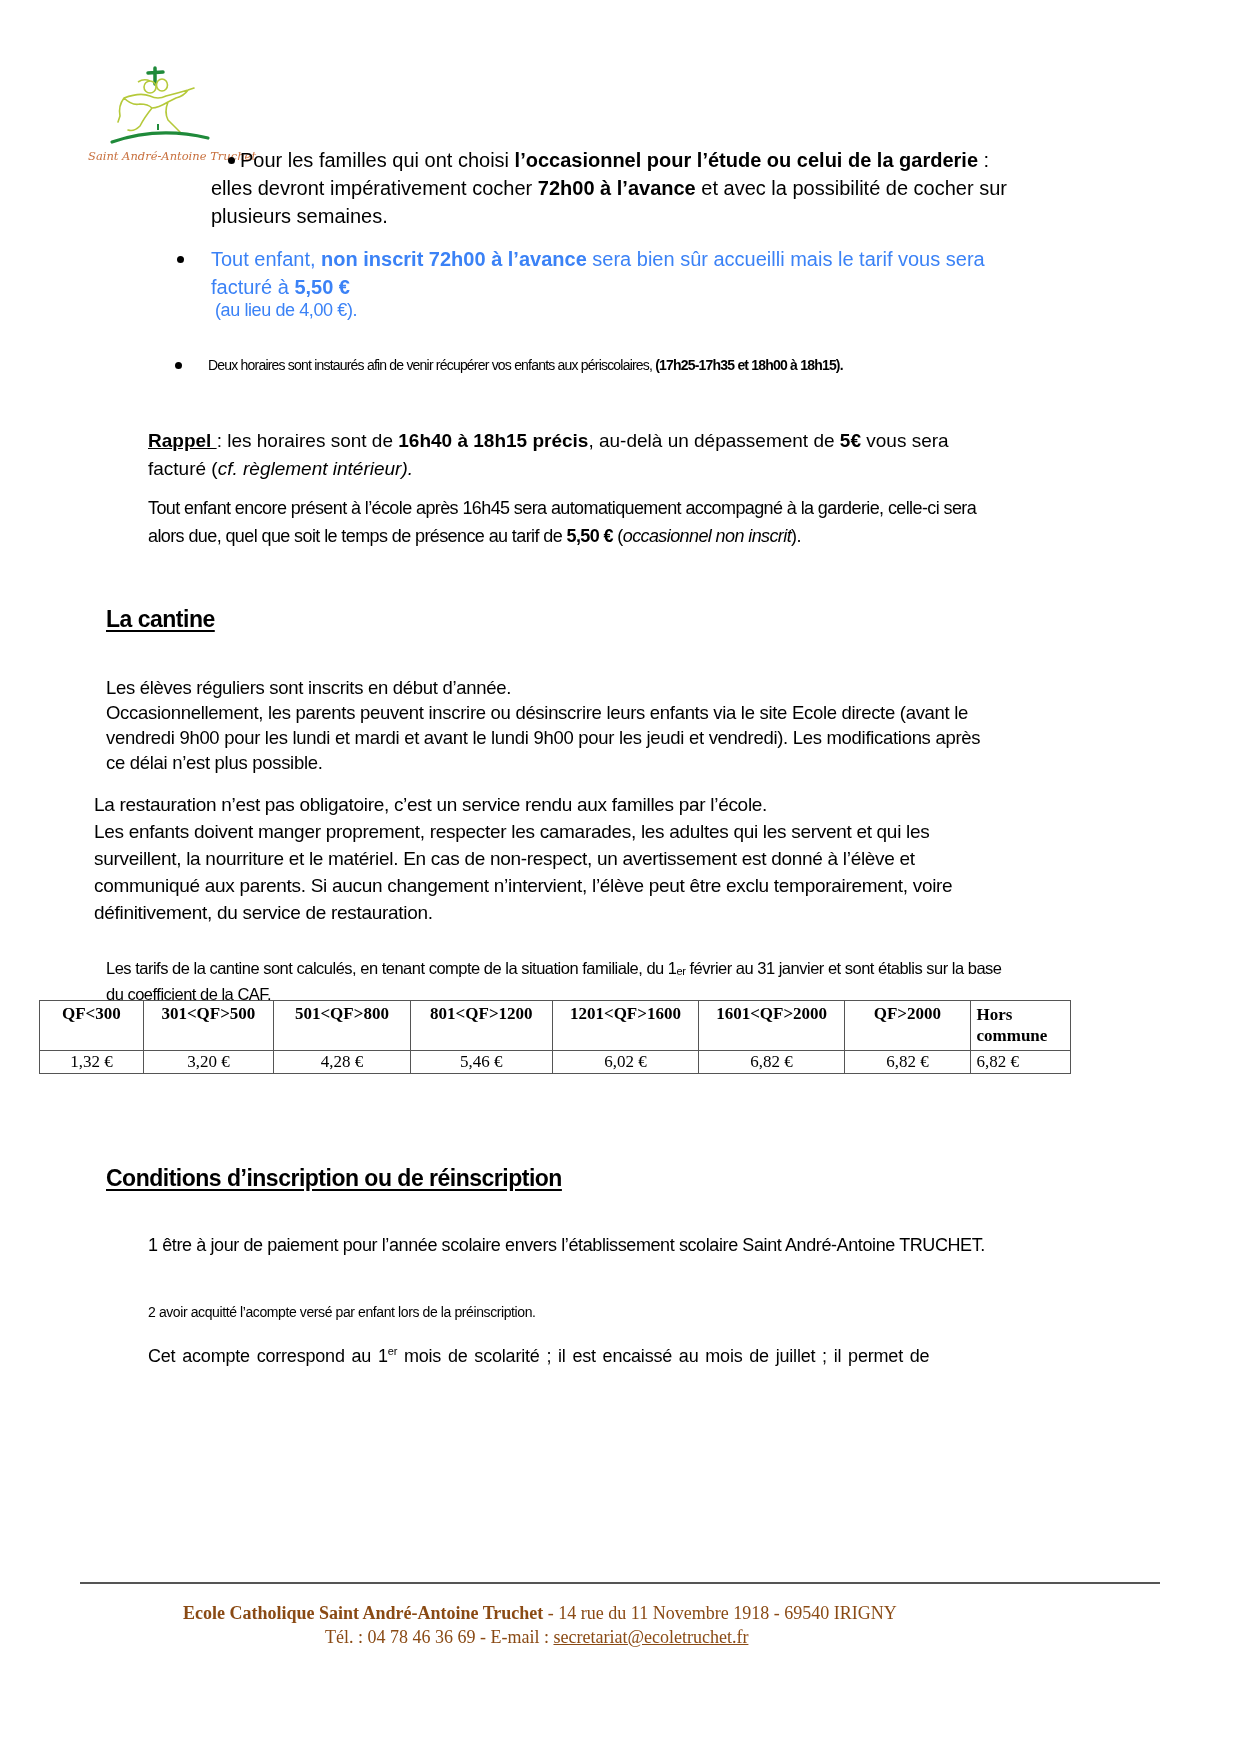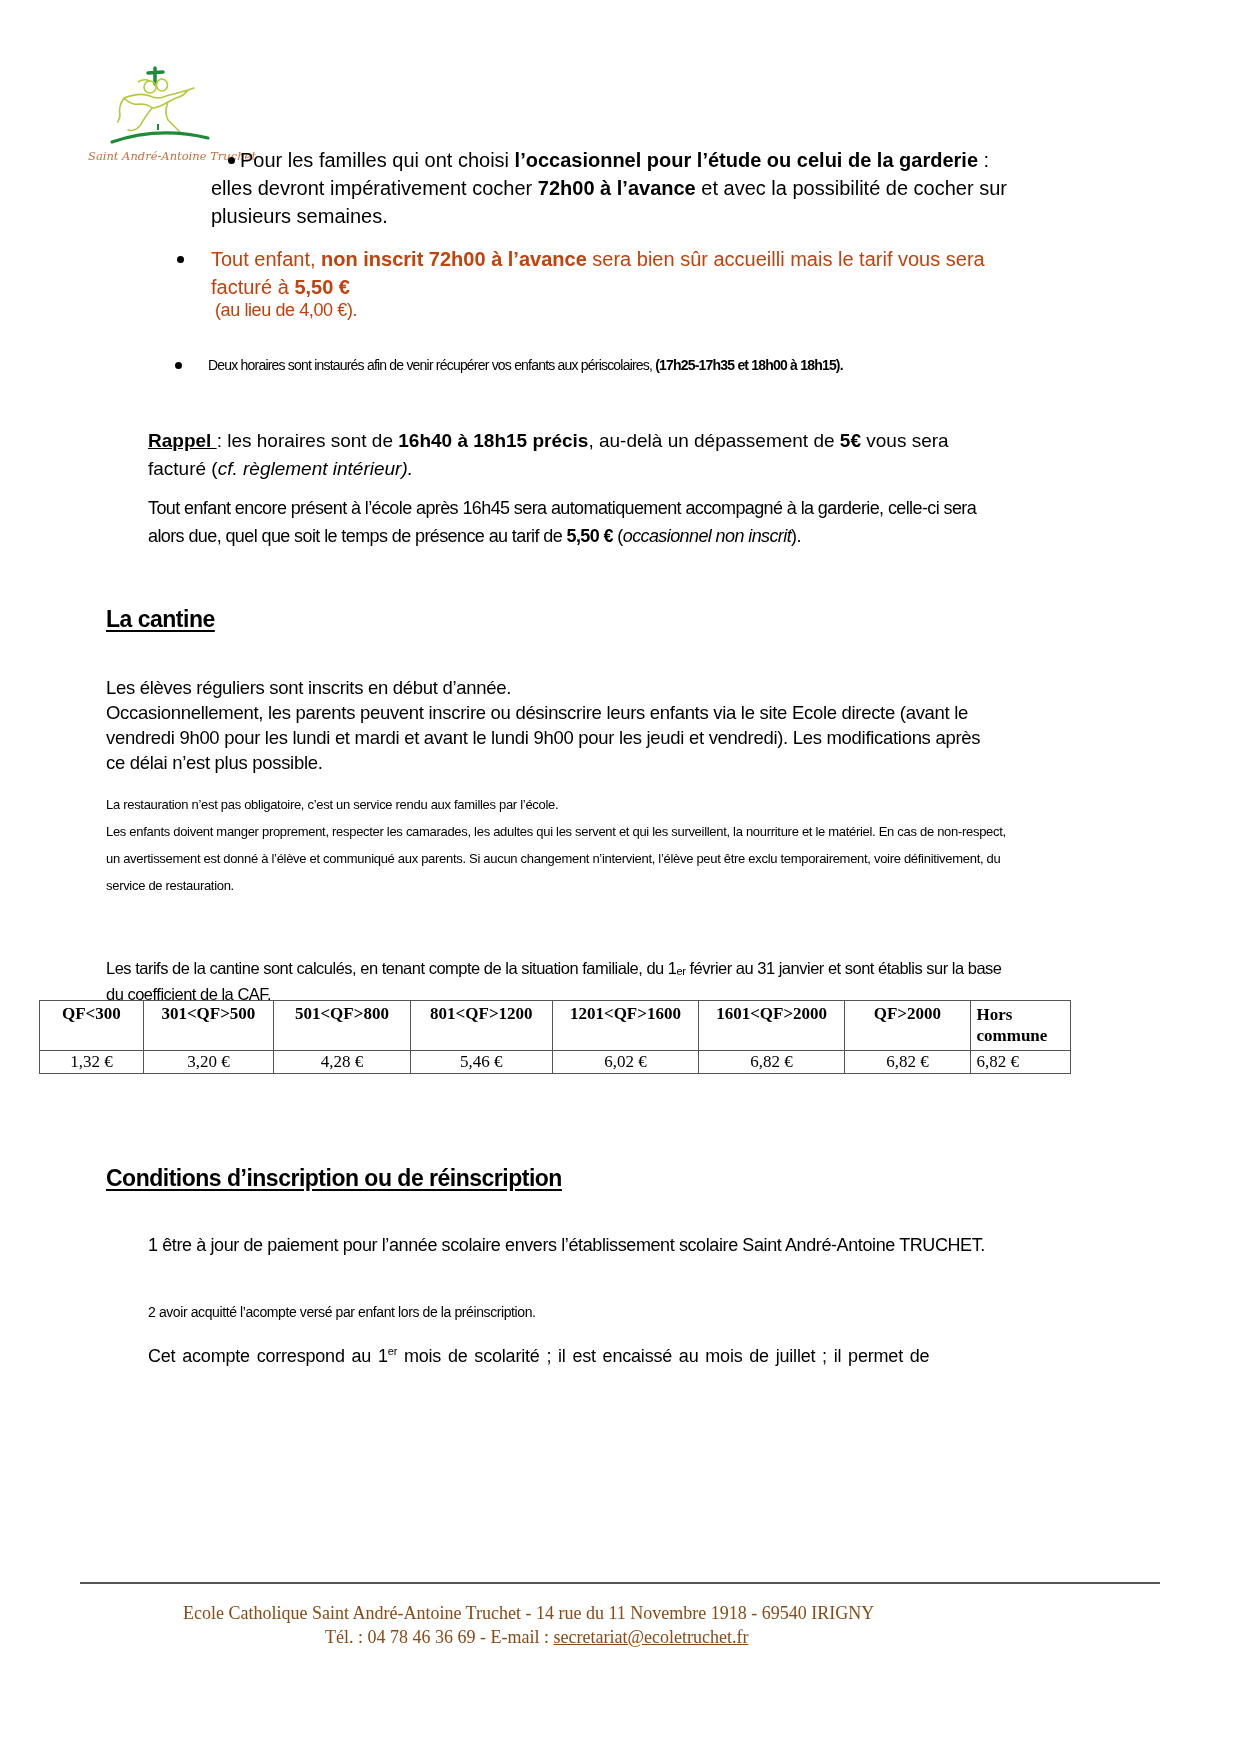--- a/index.html
+++ b/index.html
@@ -2,41 +2,41 @@
 <html><head>
 <meta charset="utf-8">
 <style>
   html, body { margin: 0; padding: 0; background: #ffffff; }
   body { width: 1241px; height: 1755px; position: relative; overflow: hidden; color: #000; }
   .abs { position: absolute; }
   .arial { font-family: "Liberation Sans", sans-serif; }
   .cal { font-family: "Liberation Sans", sans-serif; letter-spacing: -0.4px; }
   b, .b { font-weight: bold; }
   i, .i { font-style: italic; }
-  .red { color: #c2410c; }
+  .red { color: #3b82f6; }
 
   
   #logo { left: 88px; top: 60px; width: 150px; height: 112px; }
   #logo-caption { left: 88px; top: 149px; width: 150px; font-family: "DejaVu Serif", serif; font-style: italic; font-size: 11.5px; color: #c8703e; white-space: nowrap; }
 
   .t20 { font-size: 20px; line-height: 28px; }
   .t19 { font-size: 19px; line-height: 28px; }
   .bullet-dot { display: inline-block; width: 7px; height: 7px; border-radius: 50%; background: #000; }
 
   h2.heading { margin: 0; font-family: "Liberation Sans", sans-serif; font-weight: bold; font-size: 23px; text-decoration: underline; text-underline-offset: 3px; letter-spacing: -0.5px; }
 
   table.tarifs { border-collapse: collapse; font-family: "Liberation Serif", serif; font-size: 17px; }
   table.tarifs td { border: 1.5px solid #555; padding: 0 6px; vertical-align: top; text-align: center; }
   table.tarifs tr.hdr td { font-weight: bold; height: 46px; padding-top: 3px; }
   table.tarifs tr.val td { height: 22px; line-height: 22px; }
   table.tarifs td.left { text-align: left; }
 
   #footer-rule { left: 80px; top: 1582px; width: 1080px; height: 0; border-top: 2px solid #555; }
   .footer { font-family: "Liberation Serif", serif; font-size: 18px; color: #8a4a14; white-space: nowrap; }
-  .footer .org { font-weight: normal; text-align: right; }
+  .footer .org { font-weight: bold; text-align: right; }
   .footer a { color: #8a4a14; text-decoration: underline; }
   sup.sm { font-size: 11px; vertical-align: super; line-height: 0; }
   sub.sm { font-size: 11px; vertical-align: baseline; line-height: 0; position: relative; top: 1px; }
 </style>
 </head>
 <body>
 
 <div id="logo" class="abs">
   <svg width="150" height="90" viewBox="0 0 150 90">
 
@@ -80,21 +80,21 @@
   <span>Tout enfant encore présent à l’école après 16h45 sera automatiquement accompagné à la garderie, celle-ci sera alors due, quel que soit le temps de présence au tarif de </span><b>5,50 €</b><span> (</span><i>occasionnel non inscrit</i><span>).</span>
 </div>
 
 <h2 class="abs heading" style="left:106px; top:606px;">La cantine</h2>
 
 <div class="abs arial" style="left:106px; top:675px; width:880px; font-size:18.5px; line-height:25px; letter-spacing:-0.3px;">
   <div>Les élèves réguliers sont inscrits en début d’année.</div>
   <div>Occasionnellement, les parents peuvent inscrire ou désinscrire leurs enfants via le site Ecole directe (avant le vendredi 9h00 pour les lundi et mardi et avant le lundi 9h00 pour les jeudi et vendredi). Les modifications après ce délai n’est plus possible.</div>
 </div>
 
-<div class="abs cal" style="left:106px; top:791px; width:900px; font-size:13px; line-height:27px; letter-spacing:-0.3px;">
+<div class="abs cal" style="left:94px; top:791px; width:900px; font-size:19px; line-height:27px; letter-spacing:-0.3px;">
   <div>La restauration n’est pas obligatoire, c’est un service rendu aux familles par l’école.</div>
   <div>Les enfants doivent manger proprement, respecter les camarades, les adultes qui les servent et qui les surveillent, la nourriture et le matériel. En cas de non-respect, un avertissement est donné à l’élève et communiqué aux parents. Si aucun changement n’intervient, l’élève peut être exclu temporairement, voire définitivement, du service de restauration.</div>
 </div>
 
 <div class="abs cal" style="left:106px; top:955px; width:900px; font-size:16.5px; line-height:26px; letter-spacing:-0.5px;">
   <span>Les tarifs de la cantine sont calculés, en tenant compte de la situation familiale, du 1</span><sub class="sm">er</sub><span> février au 31 janvier et sont établis sur la base du coefficient de la CAF.</span>
 </div>
 
 <table class="abs tarifs" style="left:39px; top:1000px; width:1032px;">
   <tbody>

